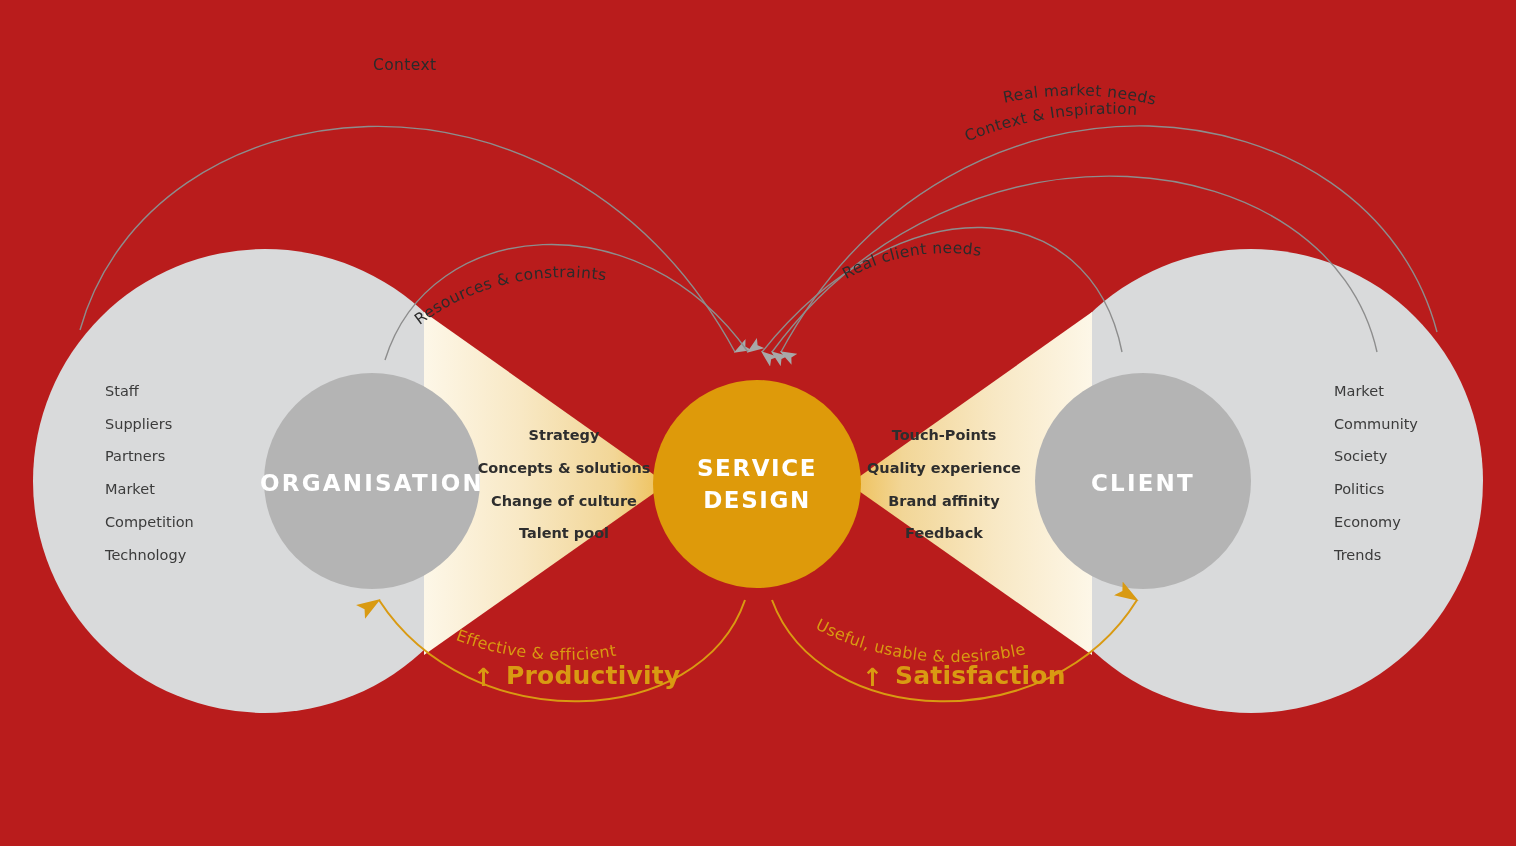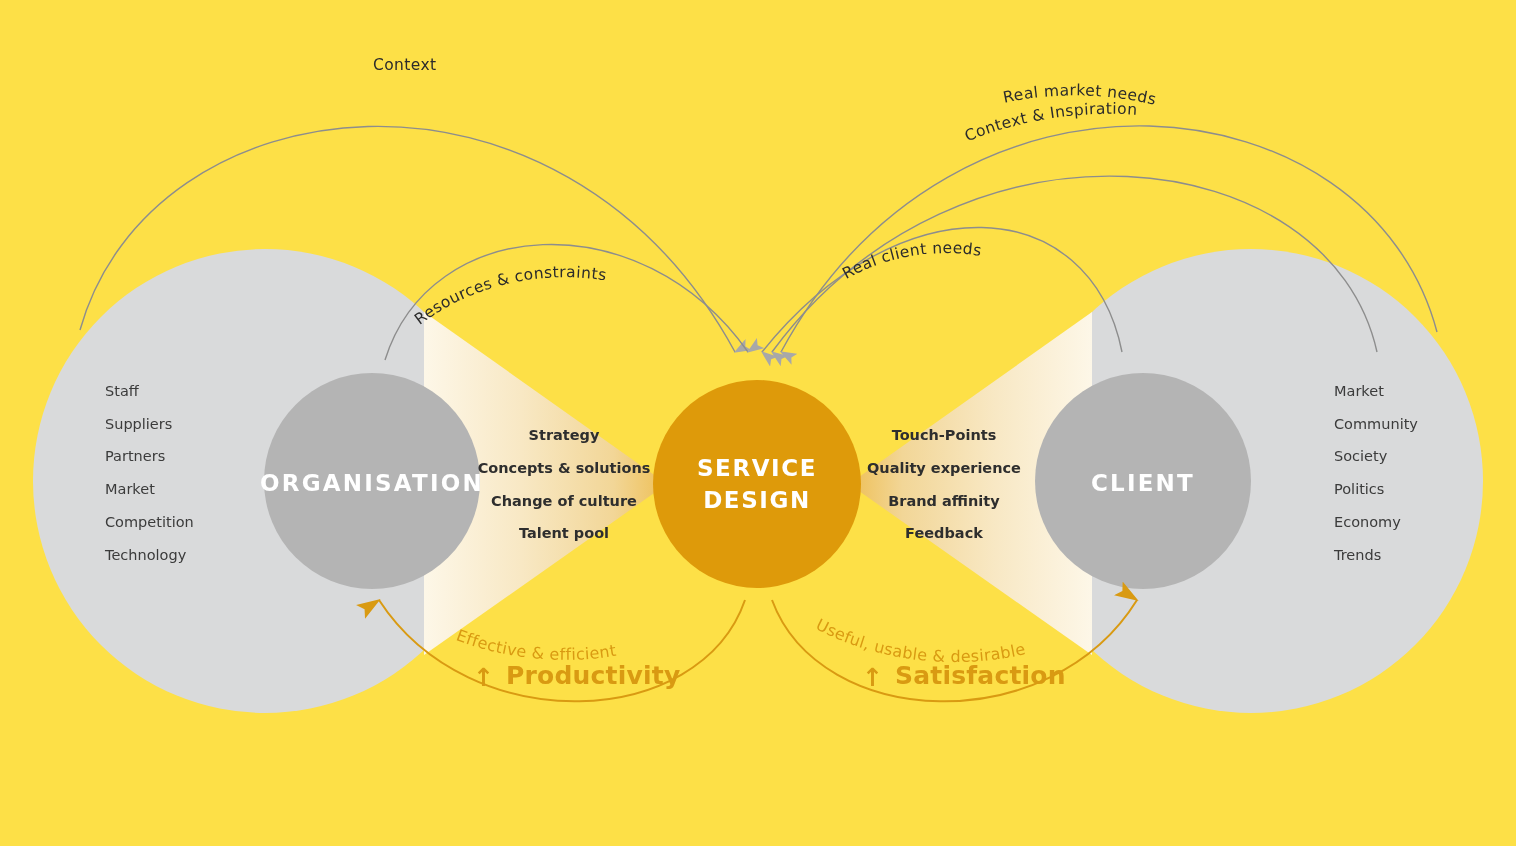--- a/index.html
+++ b/index.html
@@ -1,17 +1,17 @@
 <!DOCTYPE html>
 <html><head>
 <meta charset="utf-8">
 <style>
   html,body{margin:0;padding:0;background:#ffffff;}
   body{width:1516px;height:846px;font-family:"DejaVu Sans","Liberation Sans",sans-serif;overflow:hidden;}
-  #stage{position:relative;width:1516px;height:846px;background:#fde047;}
+  #stage{position:relative;width:1516px;height:846px;background:#b91c1c;}
   svg.diagram{position:absolute;left:0;top:0;width:1516px;height:846px;display:block;}
   .arc-line{fill:none;stroke:#8d8d8d;stroke-width:1.4;}
   .arc-label{font-family:"DejaVu Sans","Liberation Sans",sans-serif;font-size:15.5px;fill:#2b2b2b;letter-spacing:.4px;}
   .arc-label-plain{font-family:"DejaVu Sans","Liberation Sans",sans-serif;font-size:15.5px;fill:#2b2b2b;letter-spacing:.4px;}
   .gold-arc{fill:none;stroke:#D99A12;stroke-width:2;}
   .gold-curve-label{font-family:"DejaVu Sans","Liberation Sans",sans-serif;font-size:16px;fill:#D99A12;letter-spacing:.3px;}
   .outcome-label{font-family:"DejaVu Sans","Liberation Sans",sans-serif;font-size:25px;font-weight:bold;fill:#D99A12;letter-spacing:.2px;}
   .side-item{font-family:"DejaVu Sans","Liberation Sans",sans-serif;font-size:14.5px;fill:#3b3b3b;}
   .bow-item{font-family:"DejaVu Sans","Liberation Sans",sans-serif;font-size:14.5px;fill:#2e2e2e;font-weight:600;}
   .circle-title{font-family:"DejaVu Sans","Liberation Sans",sans-serif;font-size:23px;font-weight:bold;fill:#ffffff;letter-spacing:2.2px;}

